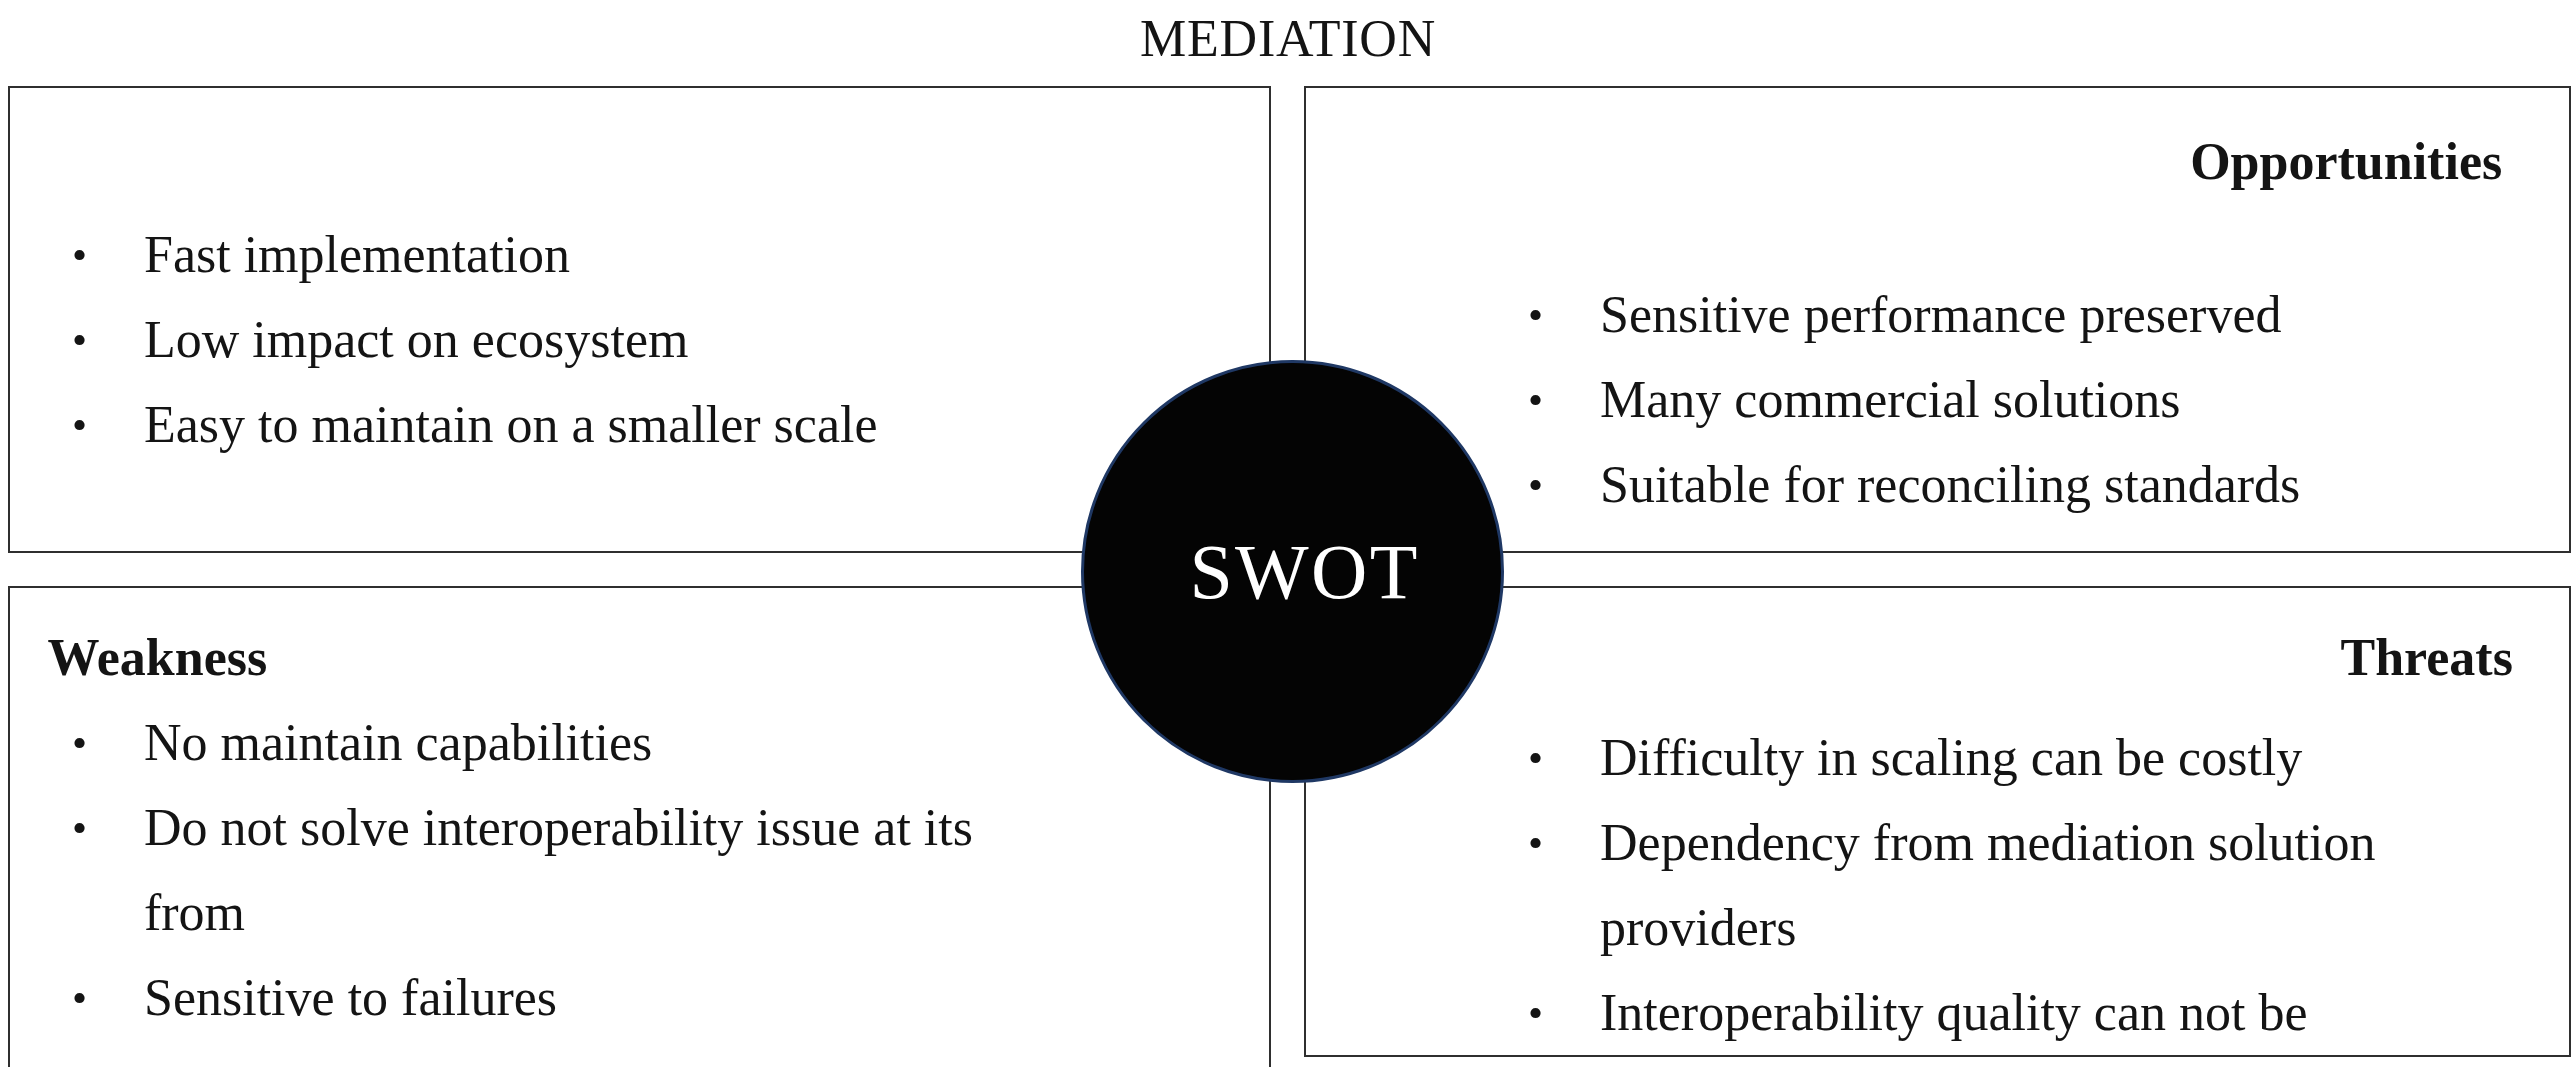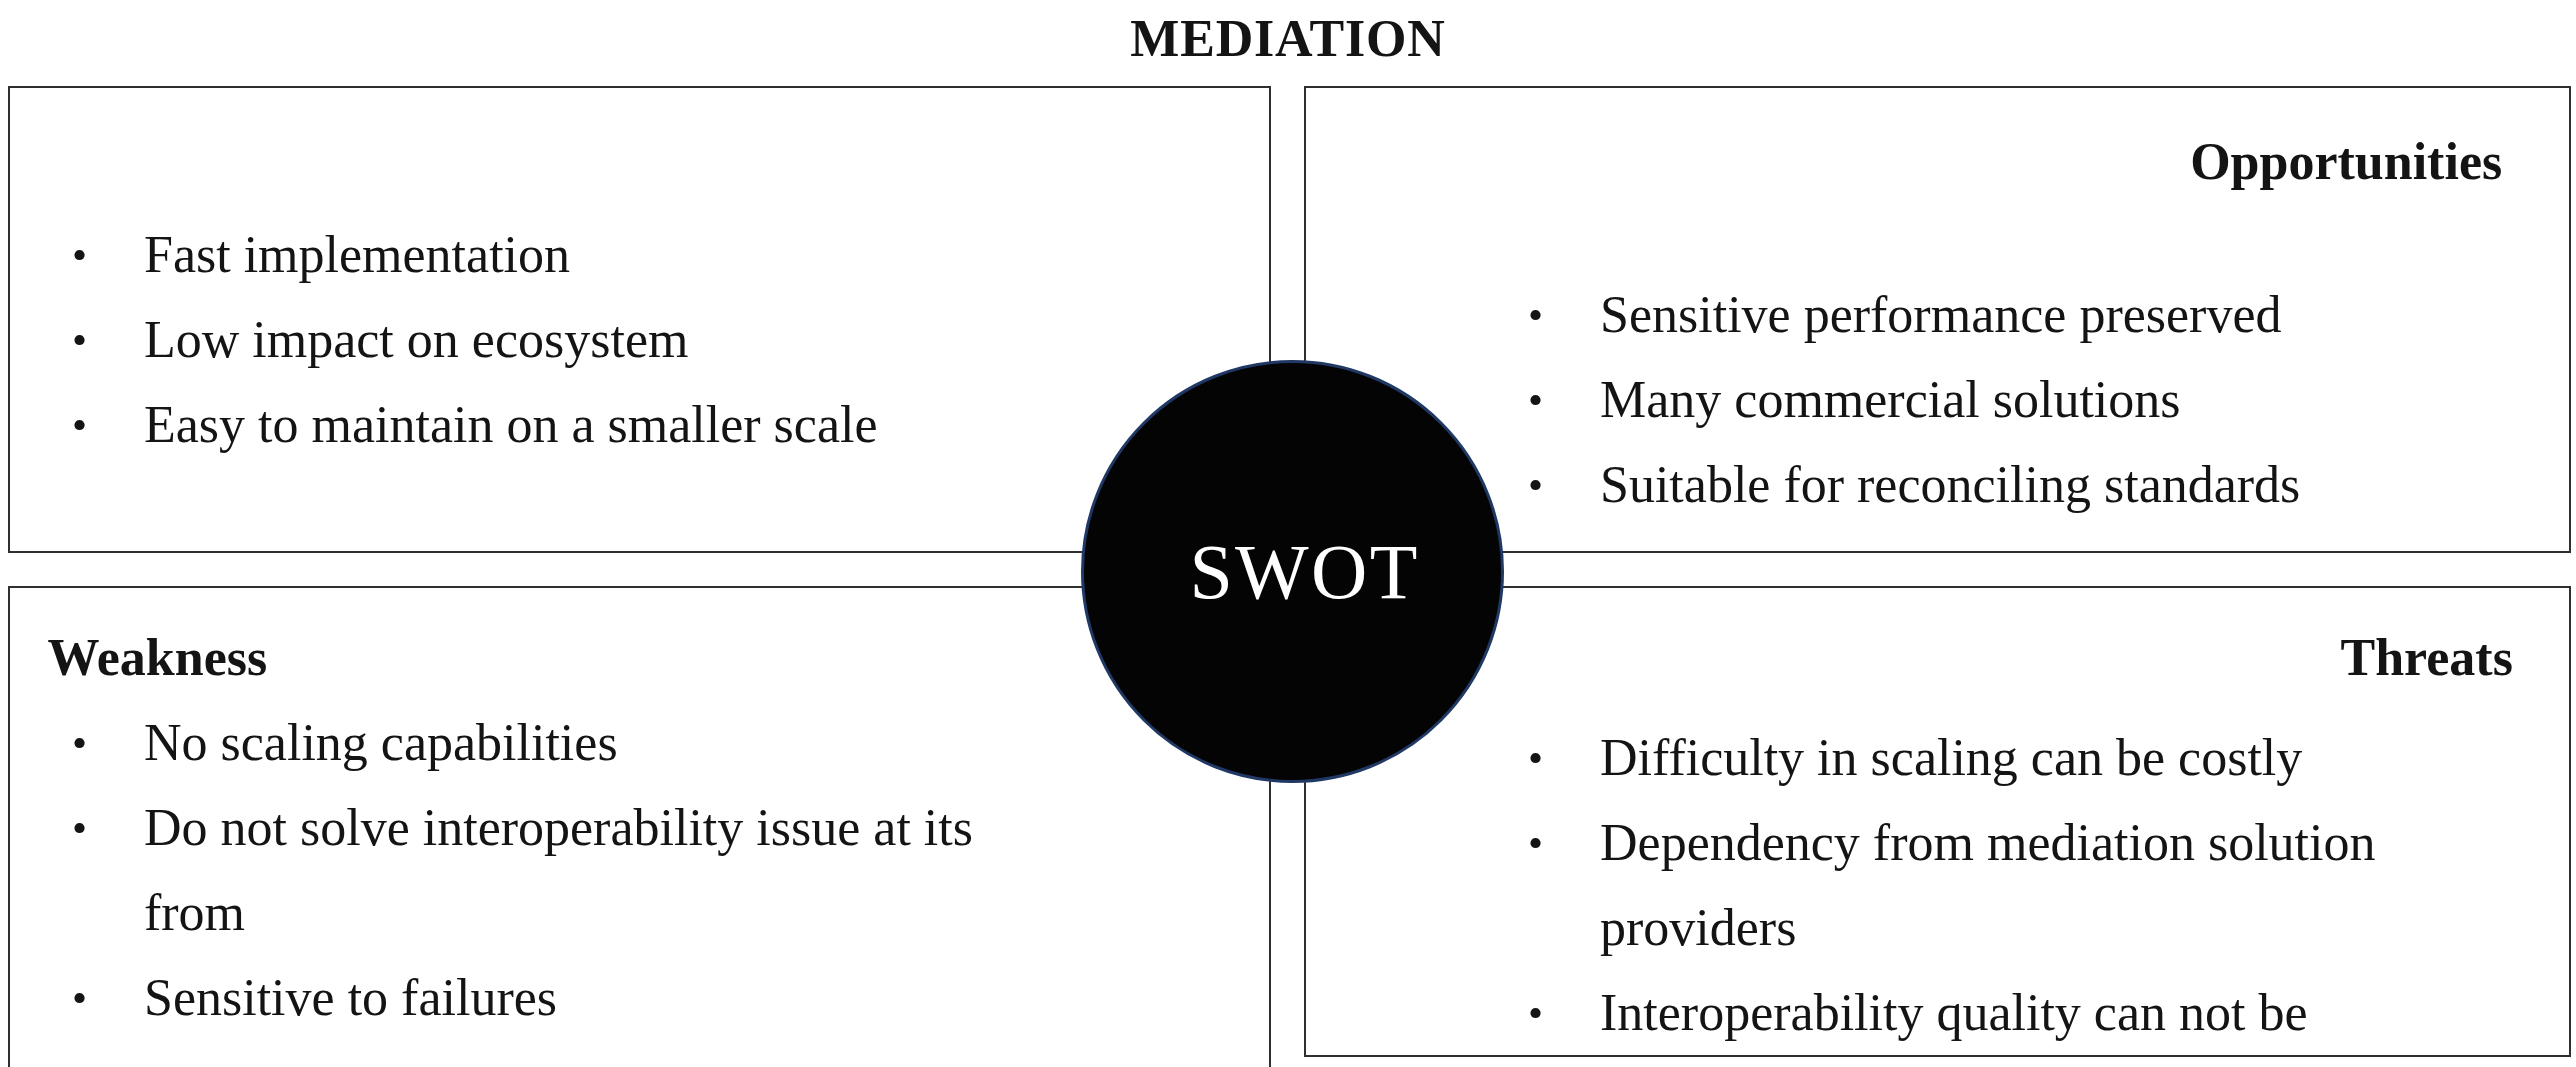--- a/index.html
+++ b/index.html
@@ -17,21 +17,21 @@
     font-family: "Liberation Serif", "DejaVu Serif", serif;
     color: var(--text);
     position: relative;
     overflow: hidden;
   }
   .title {
     position: absolute;
     top: 9.1px; left: 0; width: 2576px;
     text-align: center;
     font-size: 52px;
-    font-weight: bold;
+    font-weight: normal;
     letter-spacing: 0.8px;
   }
   .box {
     position: absolute;
     border: 2.3px solid var(--box-border);
     background: var(--bg);
   }
   #box-strengths      { left: 7.6px;   top: 86px; width: 1263px; height: 467px; padding: 44px 30.5px 0 38px; }
   #box-opportunities  { left: 1304px; top: 86px; width: 1267px; height: 467px; padding: 44px 63px 0 38px; }
   #box-weakness       { left: 7.6px;   top: 586px; width: 1263px; height: 522px; padding: 40px 218px 0 38px; }
@@ -118,21 +118,21 @@
         <span class="bullet-text">Suitable for reconciling standards</span>
       </div>
     </div>
 </div>
 
 <div class="box" id="box-weakness">
   <div class="q-heading">Weakness</div>
   <div class="bullets">
       <div class="bullet-item">
         <span class="dot">•</span>
-        <span class="bullet-text">No scaling capabilities</span>
+        <span class="bullet-text">No maintain capabilities</span>
       </div>
       <div class="bullet-item">
         <span class="dot">•</span>
         <span class="bullet-text">Do not solve interoperability issue at its from</span>
       </div>
       <div class="bullet-item">
         <span class="dot">•</span>
         <span class="bullet-text">Sensitive to failures</span>
       </div>
     </div>

